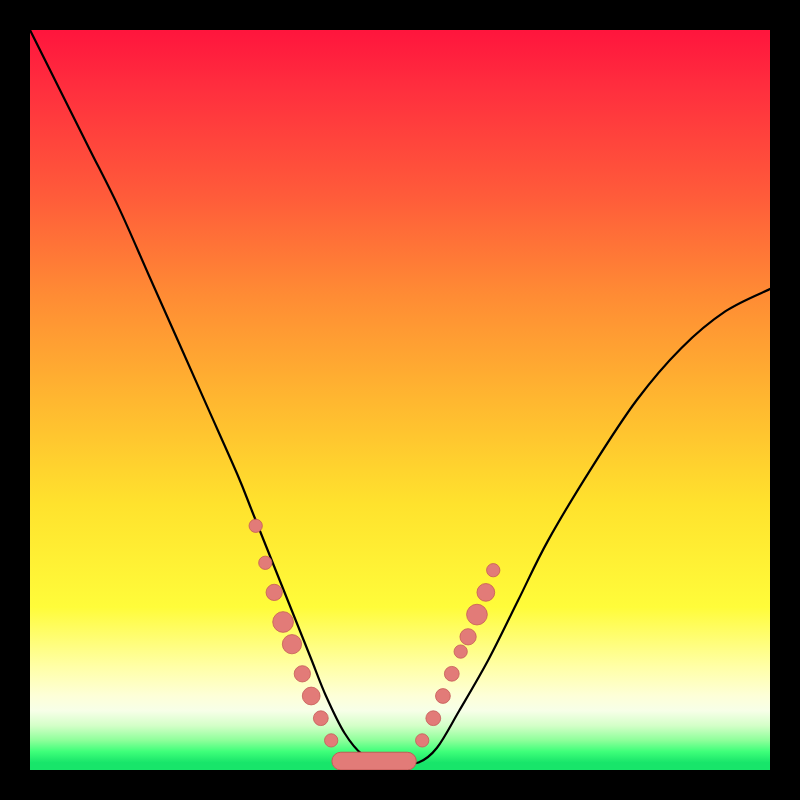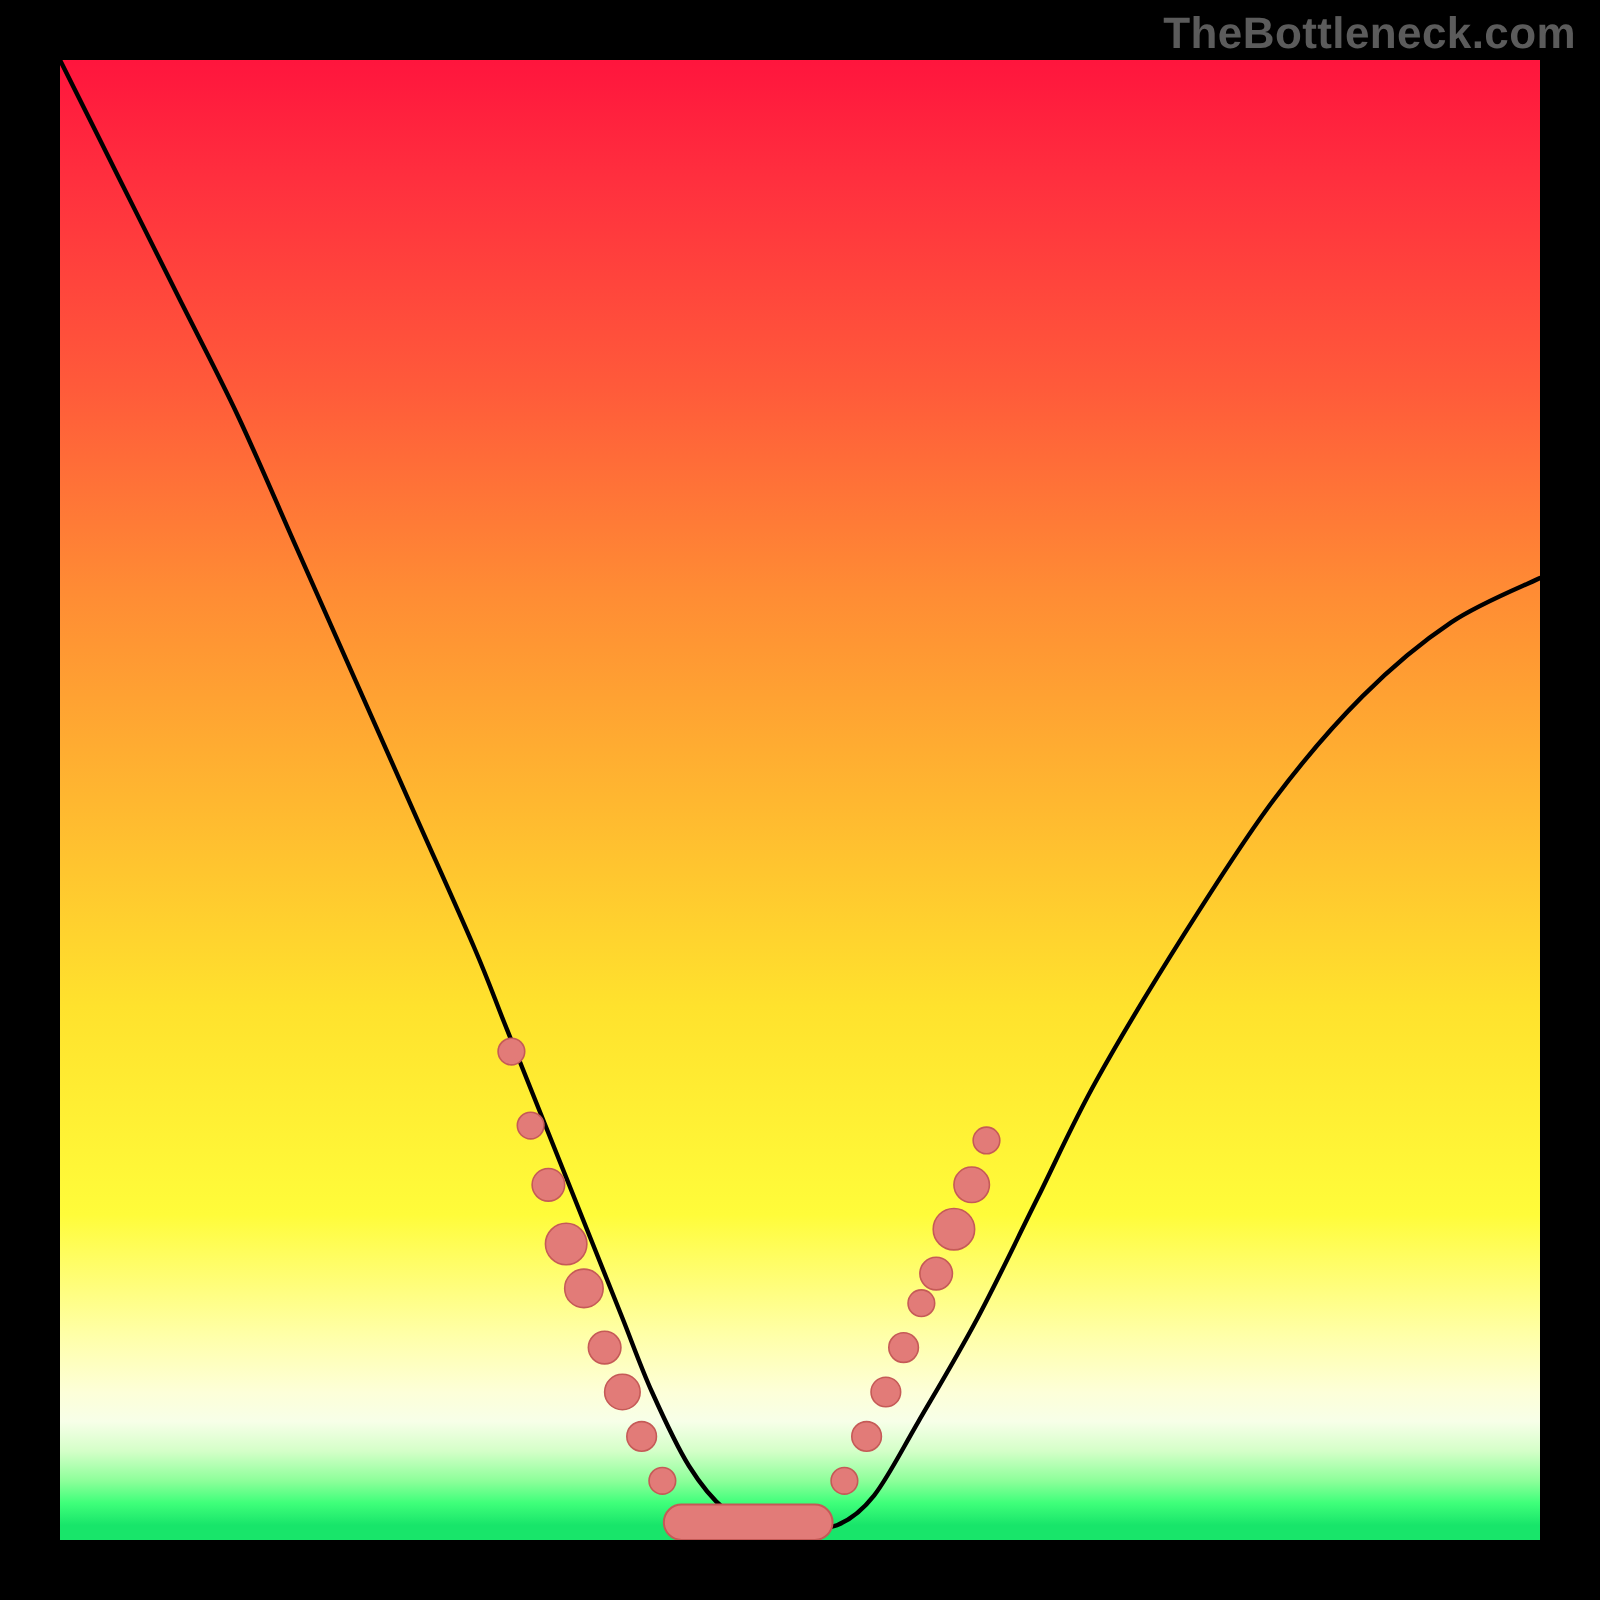--- a/index.html
+++ b/index.html
@@ -86,14 +86,13 @@
           <circle cx="412.91999999999996" cy="666" r="7.4" fill="#e27b78" stroke="#c55a57" stroke-width="0.8"></circle>
           <circle cx="421.79999999999995" cy="643.8" r="7.4" fill="#e27b78" stroke="#c55a57" stroke-width="0.8"></circle>
           <circle cx="430.68000000000006" cy="621.6" r="6.660000000000001" fill="#e27b78" stroke="#c55a57" stroke-width="0.8"></circle>
           <circle cx="438.08000000000004" cy="606.8" r="8.14" fill="#e27b78" stroke="#c55a57" stroke-width="0.8"></circle>
           <circle cx="446.96" cy="584.6" r="10.36" fill="#e27b78" stroke="#c55a57" stroke-width="0.8"></circle>
           <circle cx="455.84" cy="562.4" r="8.88" fill="#e27b78" stroke="#c55a57" stroke-width="0.8"></circle>
           <circle cx="463.24" cy="540.2" r="6.660000000000001" fill="#e27b78" stroke="#c55a57" stroke-width="0.8"></circle>
         </g>
     </svg>
   </div>
-  <div class="attribution">TheBottleneck.com</div>
 </div>
 
 </body></html>

